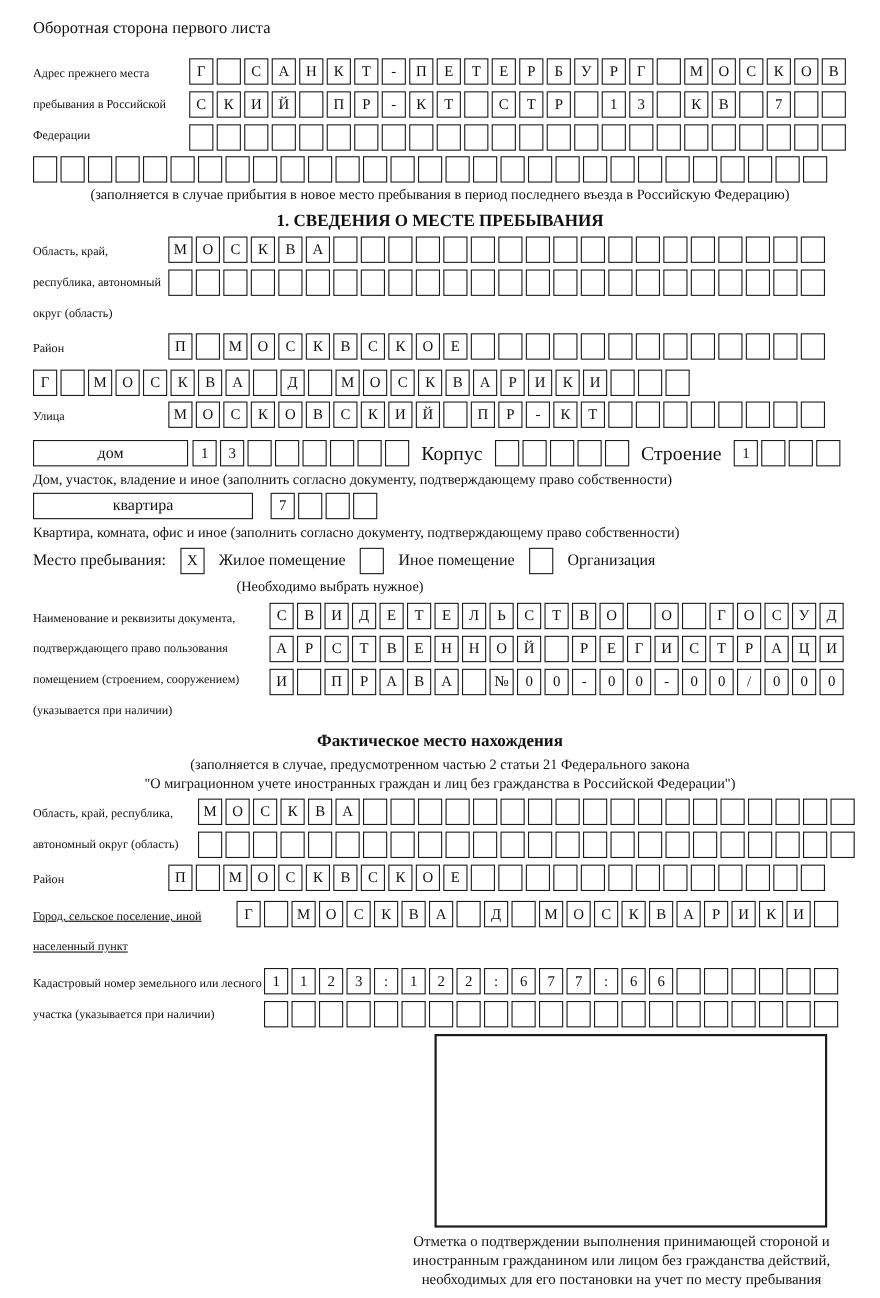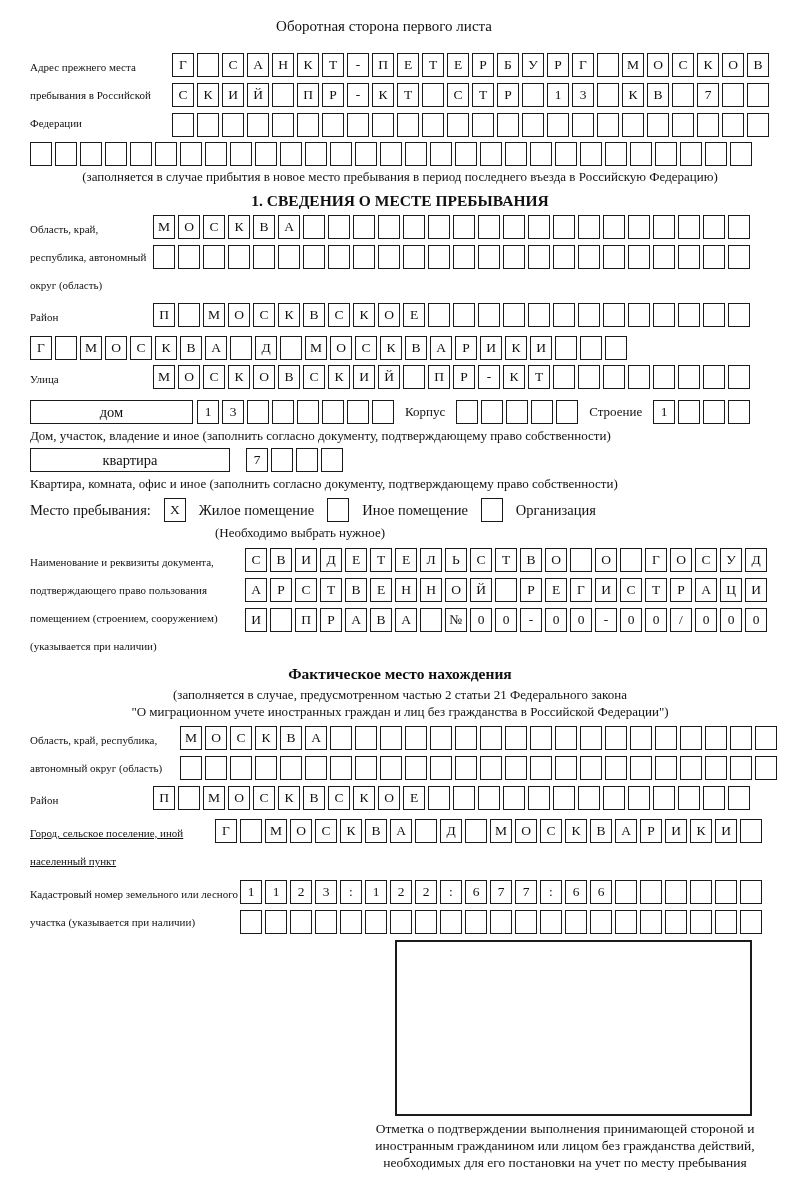--- a/index.html
+++ b/index.html
@@ -2,21 +2,21 @@
 <html><head>
 <meta charset="utf-8">
 <style>
   html,body{margin:0;padding:0;background:#fff;}
   body{
     width:800px;height:1180px;
     font-family:"Liberation Serif","DejaVu Serif",serif;
     color:#111;overflow:hidden;box-sizing:border-box;
     padding:8px 30px 10px 30px;
   }
-  .header-note{ text-align:center; margin:10px 32px 0 0; font-size:15px; }
+  .header-note{ text-align:left; margin:10px 32px 0 0; font-size:15px; }
 
   .group{ display:flex; align-items:flex-start; }
   .lbl{ font-size:11px; line-height:28px; flex:none; }
   .w142{width:142px;} .w123{width:123px;} .w150{width:150px;}
   .w185{width:185px;text-decoration:underline;} .w210{width:210px;} .w215{width:215px;}
 
   .cells{ display:flex; gap:3px; flex-wrap:nowrap; }
   .cells + .cells{ margin-top:6px; }
   .cell{
     flex:none; width:22px; height:24px; box-sizing:border-box;
@@ -35,23 +35,23 @@
   .g-region{ margin-top:5px; }
   .g-district{ margin-top:4px; }
   .g-city{ margin-top:5px; }
   .g-street{ margin-top:5px; }
 
   .house-row{ display:flex; align-items:center; margin-top:7px; gap:4px; }
   .fieldbox{
     box-sizing:border-box; height:24px; border:1.8px solid #1b1b1b;
     display:flex; align-items:center; justify-content:center; font-size:14.5px; flex:none;
   }
-  .house-box{ width:163px; }
+  .house-box{ width:141px; }
   .apt-box{ width:200px; }
-  .inline-lbl{ font-size:13px; padding:0 7px; white-space:nowrap; }
+  .inline-lbl{ font-size:18px; padding:0 7px; white-space:nowrap; }
   .under-caption{ margin-top:4px; font-size:13px; }
 
   .apt-row{ display:flex; align-items:center; margin-top:4px; gap:16px; }
 
   .stay-row{ display:flex; align-items:center; margin-top:6px; gap:13px; font-size:14.5px; }
   .stay-note{ margin-left:185px; margin-top:3px; font-size:13px; }
 
   .g-doc{ margin-top:7px; }
   .fact-title{ margin-top:5px; }
   .fact-cap{ text-align:center; font-size:13px; margin-top:3px; line-height:17px; }

